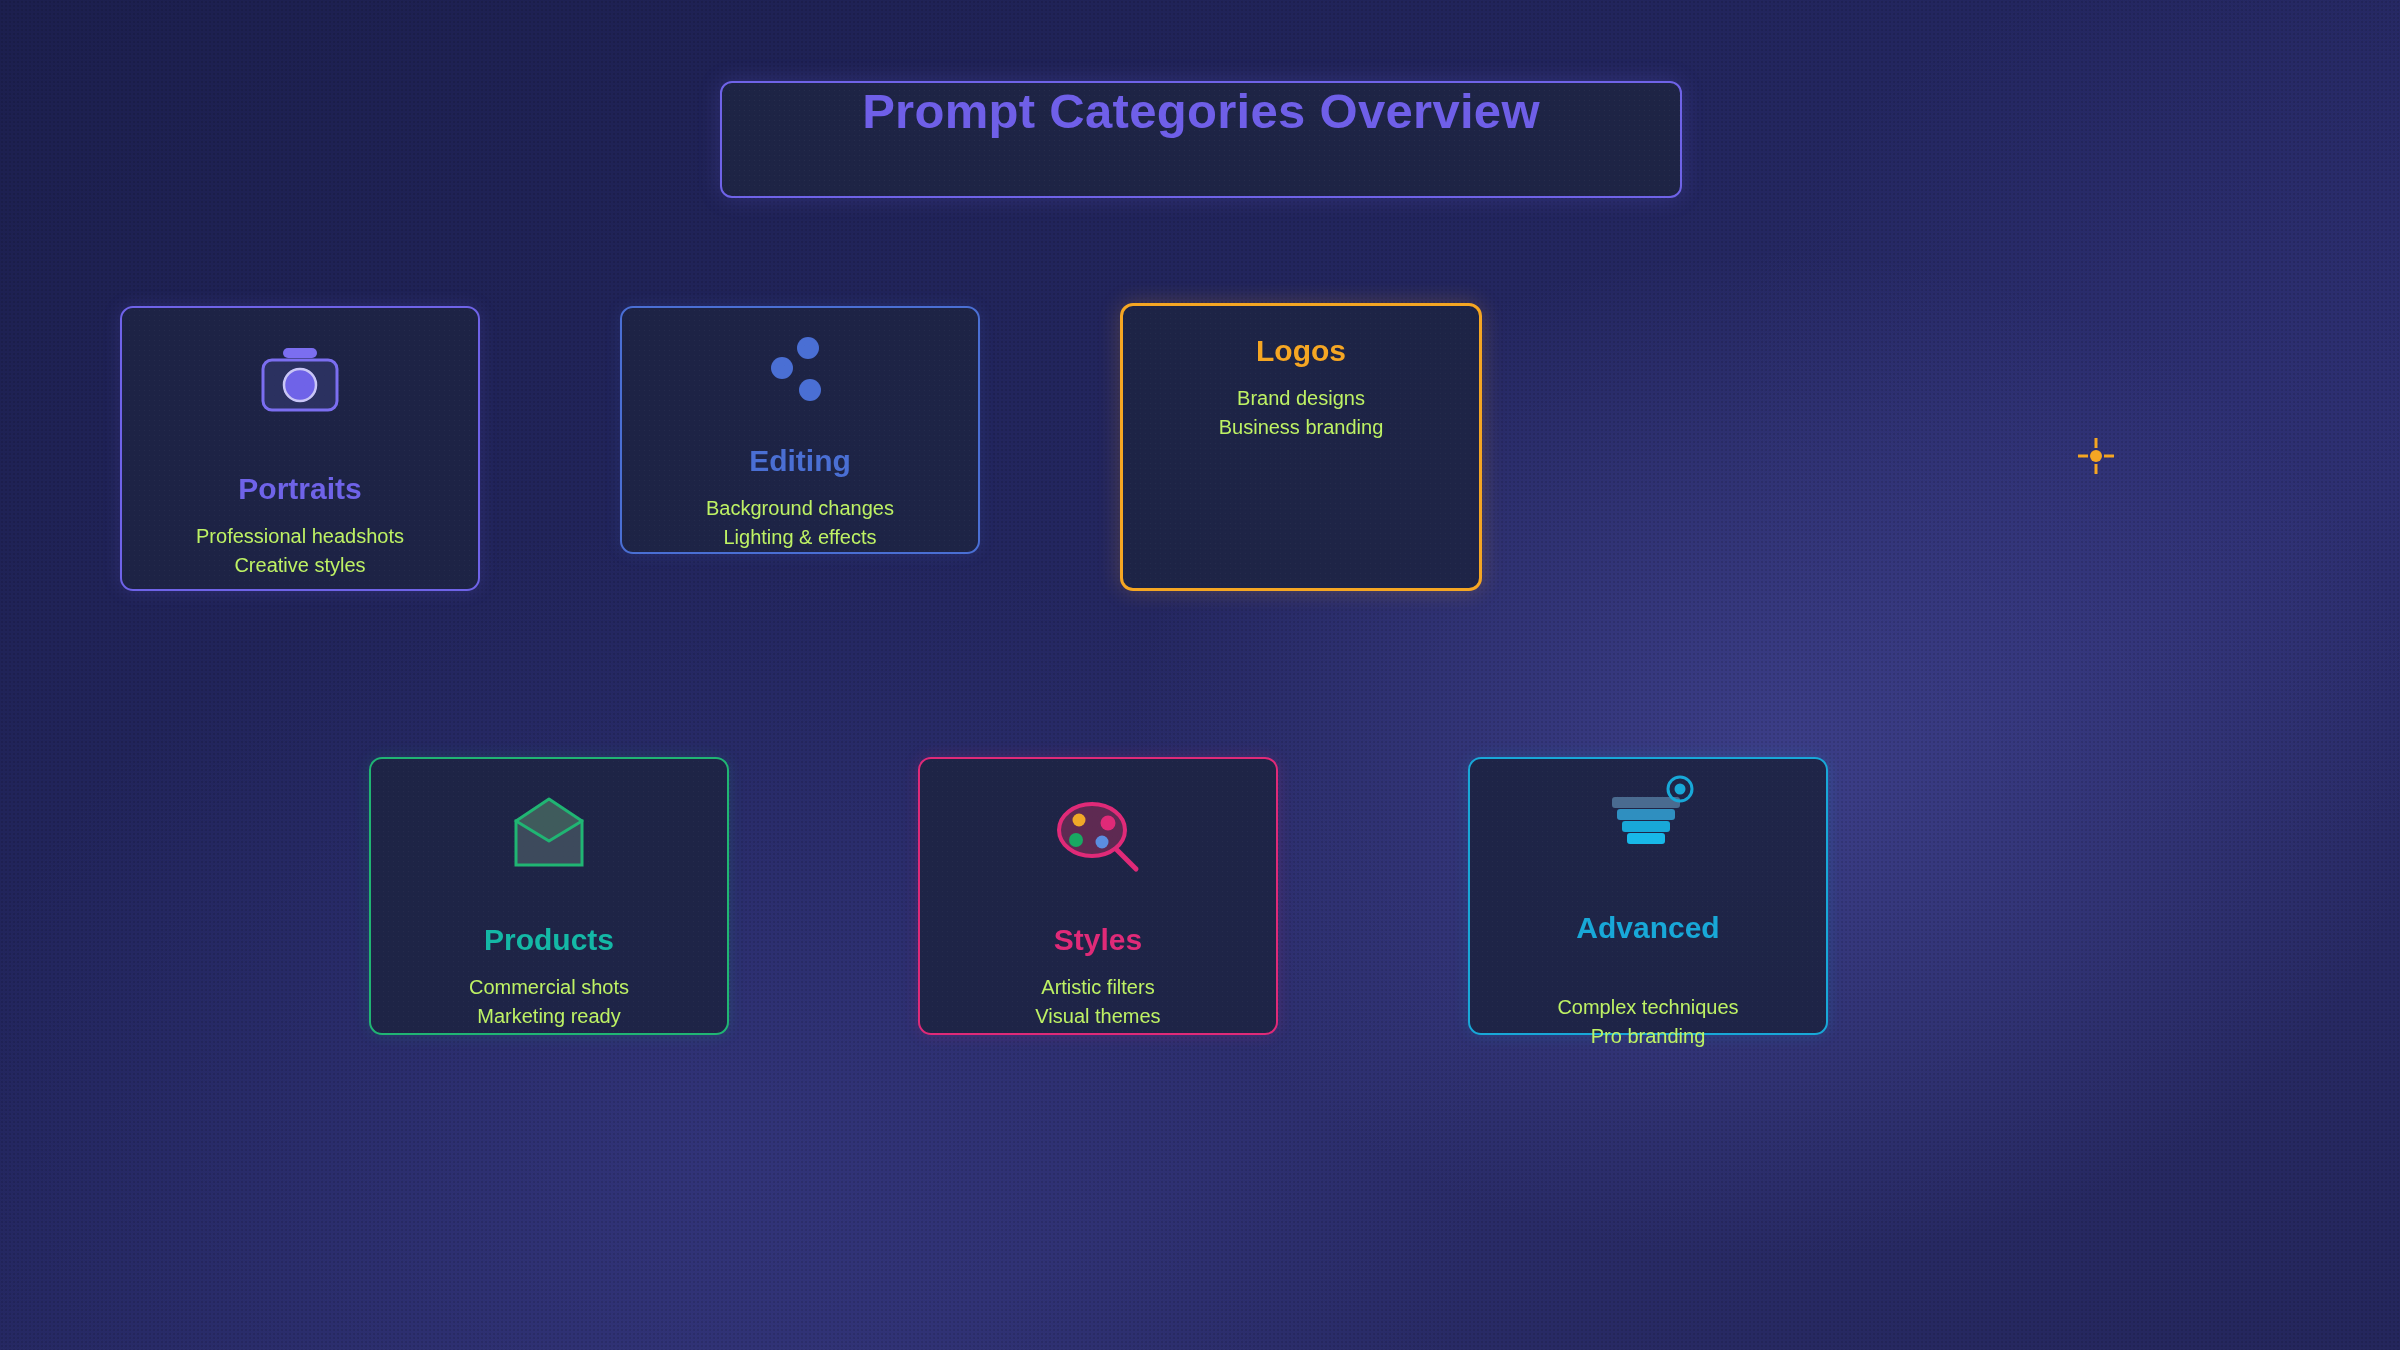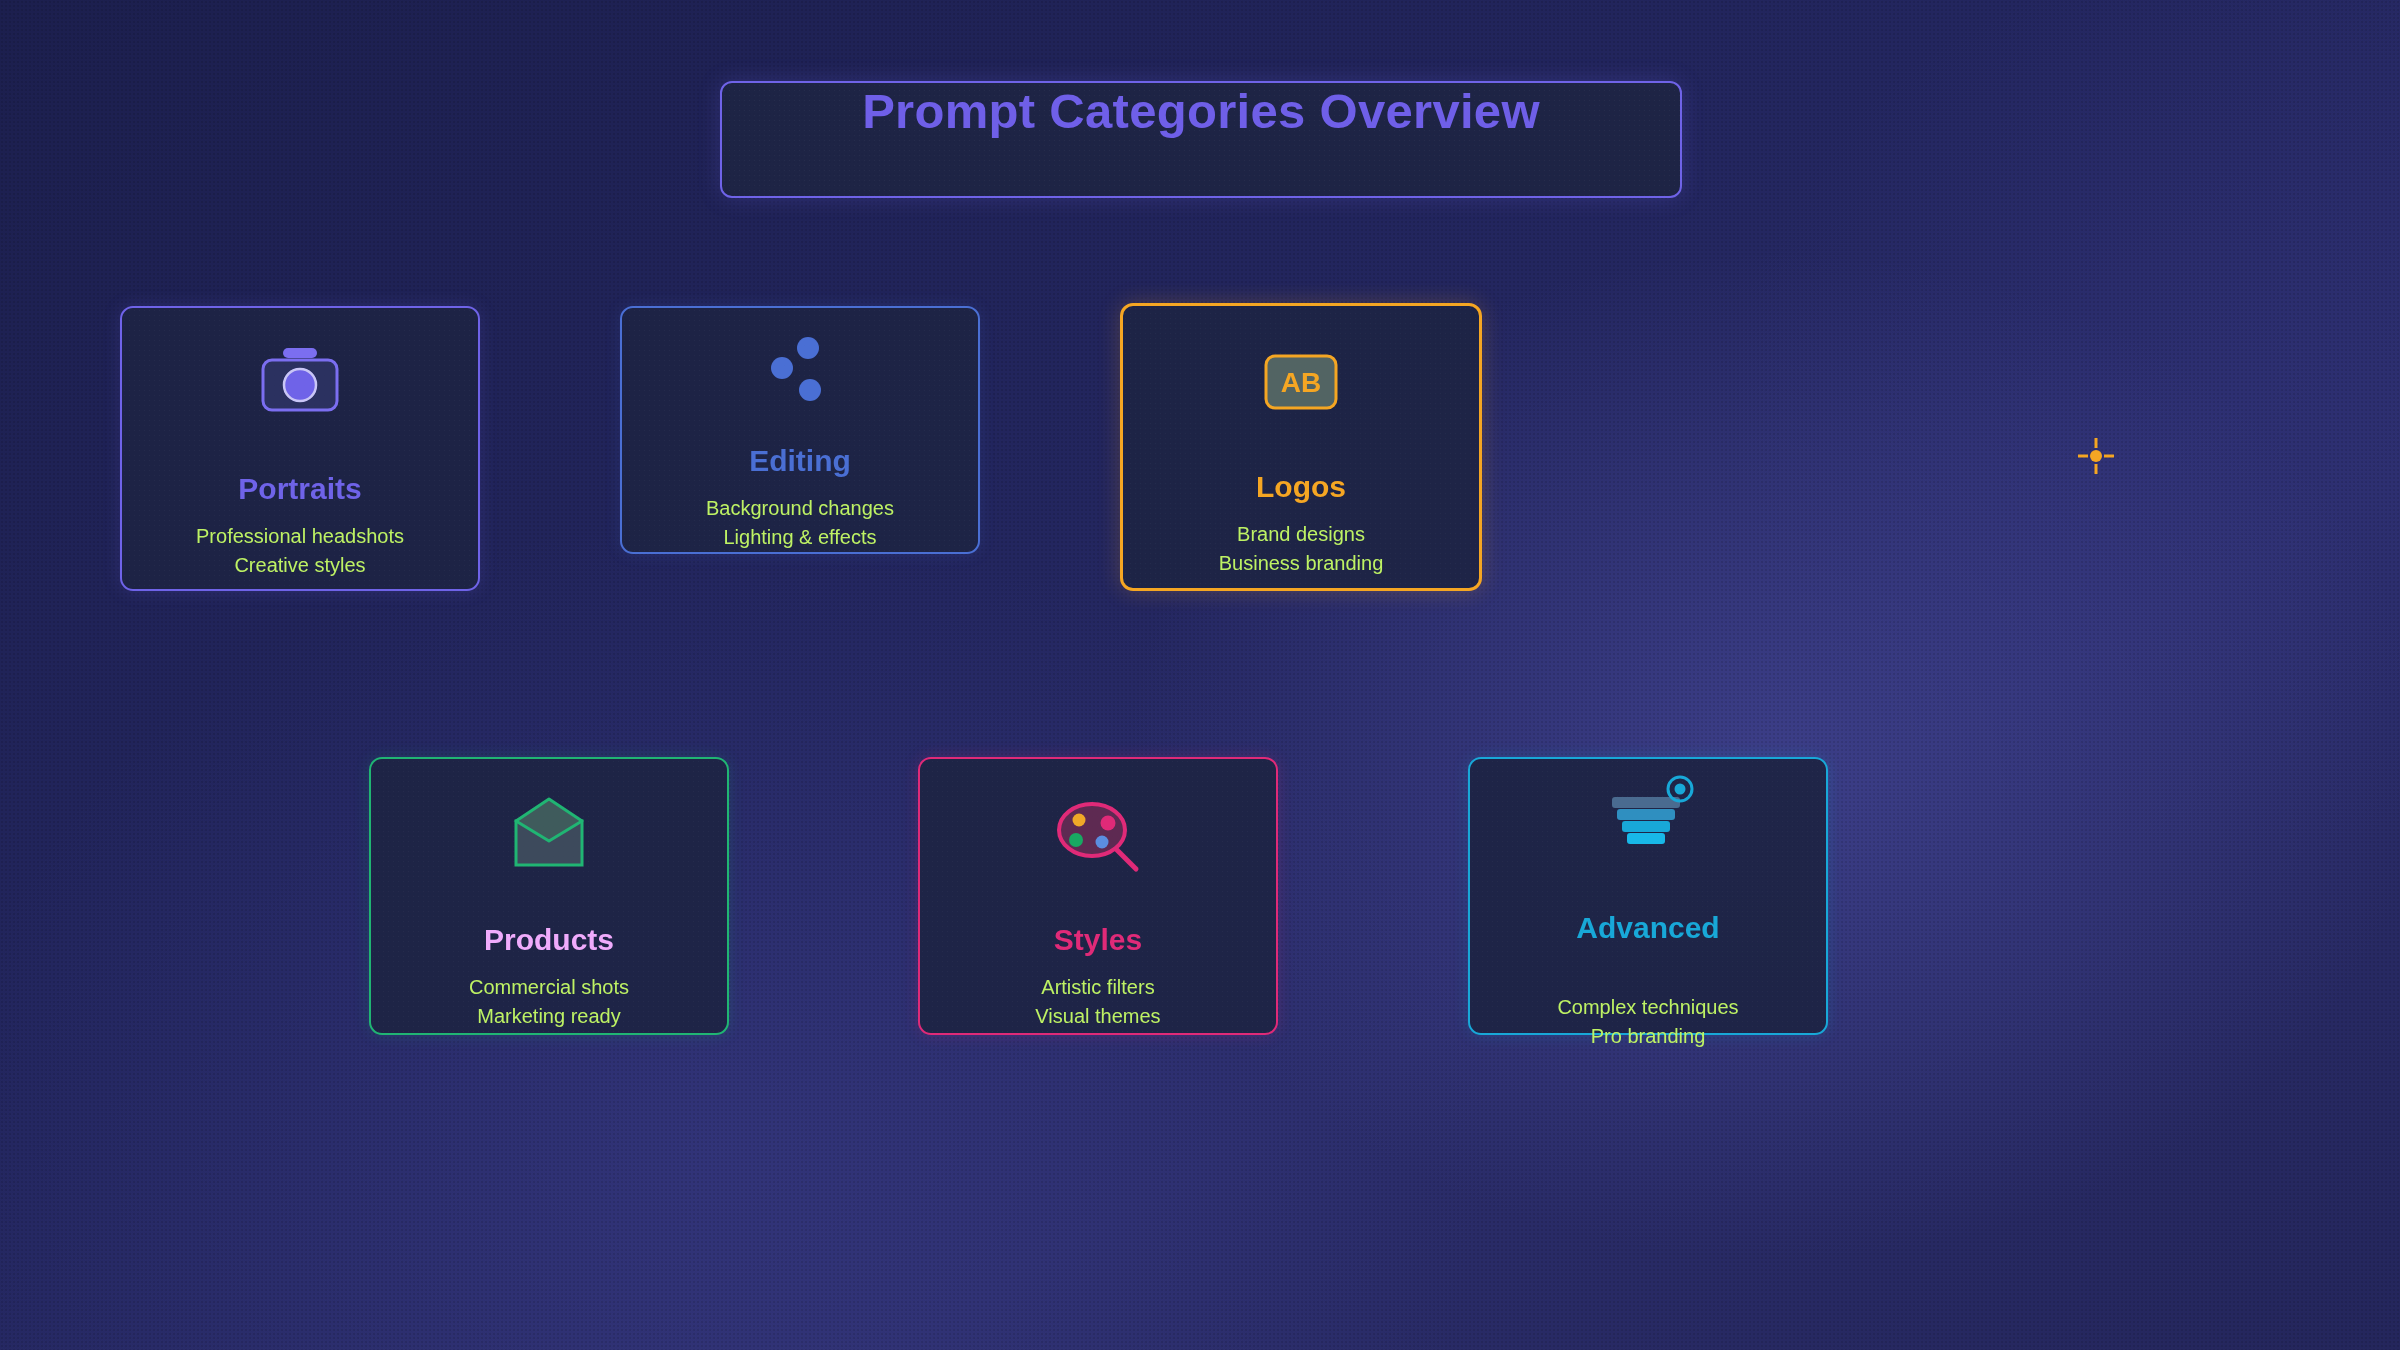--- a/index.html
+++ b/index.html
@@ -168,41 +168,35 @@
     </svg>
   </div>
   <div class="card-title" style="color:#4a6fd4;">Editing</div>
   <div class="card-lines">
     <div class="card-line">Background changes</div>
     <div class="card-line">Lighting &amp; effects</div>
   </div>
 </div>
 
 <div class="card selected" id="card-logos" style="border-color:#f5a623; box-shadow:0 0 22px rgba(245,166,35,0.22);">
-  <div class="card-icon">
-    <svg width="92" height="70" viewBox="0 0 92 70">
-      <rect x="11" y="9" width="70" height="52" rx="9" fill="#5c7068" fill-opacity="0.85" stroke="#f5a623" stroke-width="3"></rect>
-      <text x="46" y="45" text-anchor="middle" font-family="Liberation Sans, sans-serif" font-size="28" font-weight="bold" fill="#f5a623">AB</text>
-    </svg>
-  </div>
   <div class="card-title" style="color:#f5a623;">Logos</div>
   <div class="card-lines">
     <div class="card-line">Brand designs</div>
     <div class="card-line">Business branding</div>
   </div>
 </div>
 
 <div class="card" id="card-products" style="border-color:#20b573; box-shadow:0 0 16px rgba(32,181,115,0.16);">
   <div class="card-icon">
     <svg width="84" height="76" viewBox="0 0 84 76">
       <rect x="9" y="24" width="66" height="44" fill="#3d4a5c" stroke="#20b573" stroke-width="3"></rect>
       <path d="M9 24 L42 2 L75 24 L42 44 Z" fill="#3f5b5c" stroke="#20b573" stroke-width="3" stroke-linejoin="round"></path>
     </svg>
   </div>
-  <div class="card-title" style="color:#f0abfc;">Products</div>
+  <div class="card-title" style="color:#14b8a6;">Products</div>
   <div class="card-lines">
     <div class="card-line">Commercial shots</div>
     <div class="card-line">Marketing ready</div>
   </div>
 </div>
 
 <div class="card" id="card-styles" style="border-color:#e02a78; box-shadow:0 0 16px rgba(224,42,120,0.18);">
   <div class="card-icon">
     <svg width="92" height="80" viewBox="0 0 92 80">
       <ellipse cx="40" cy="35" rx="33" ry="26" fill="#5e2a52" stroke="#e02a78" stroke-width="4"></ellipse>

